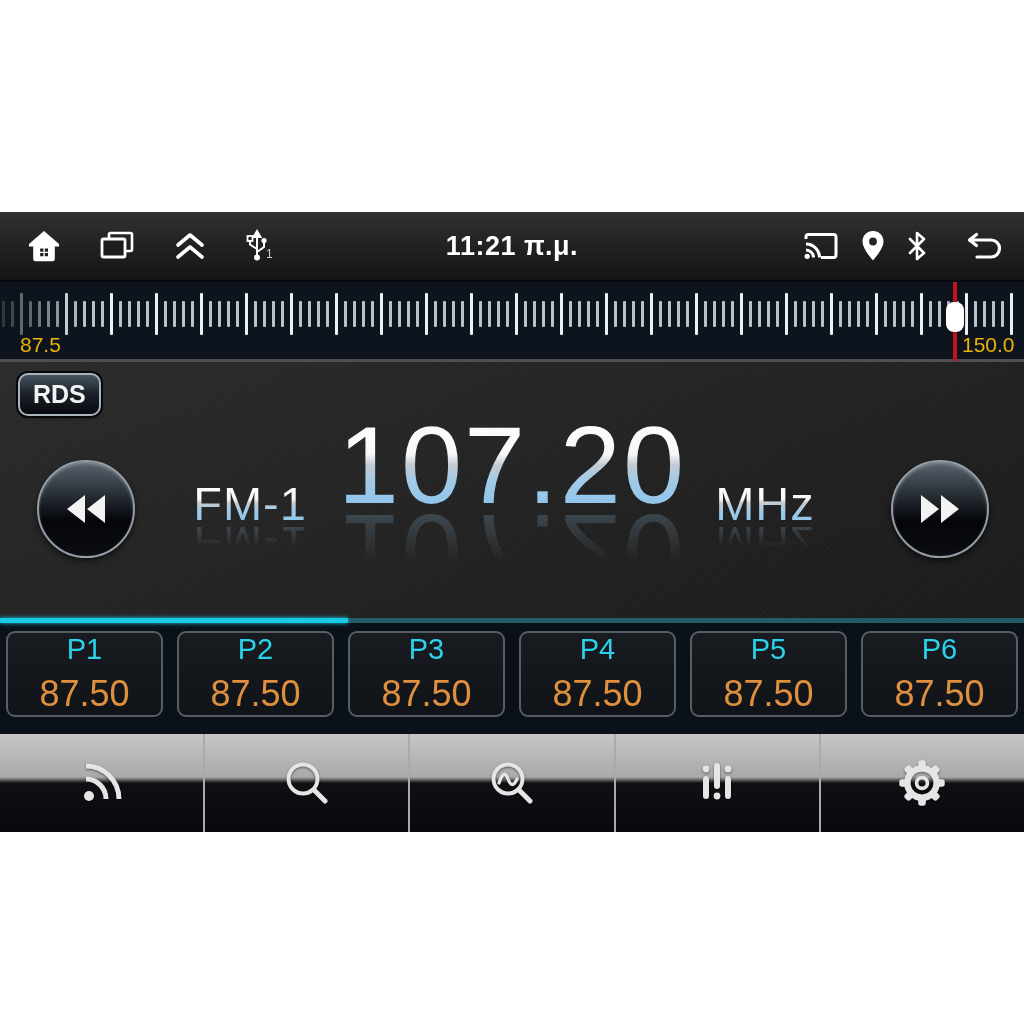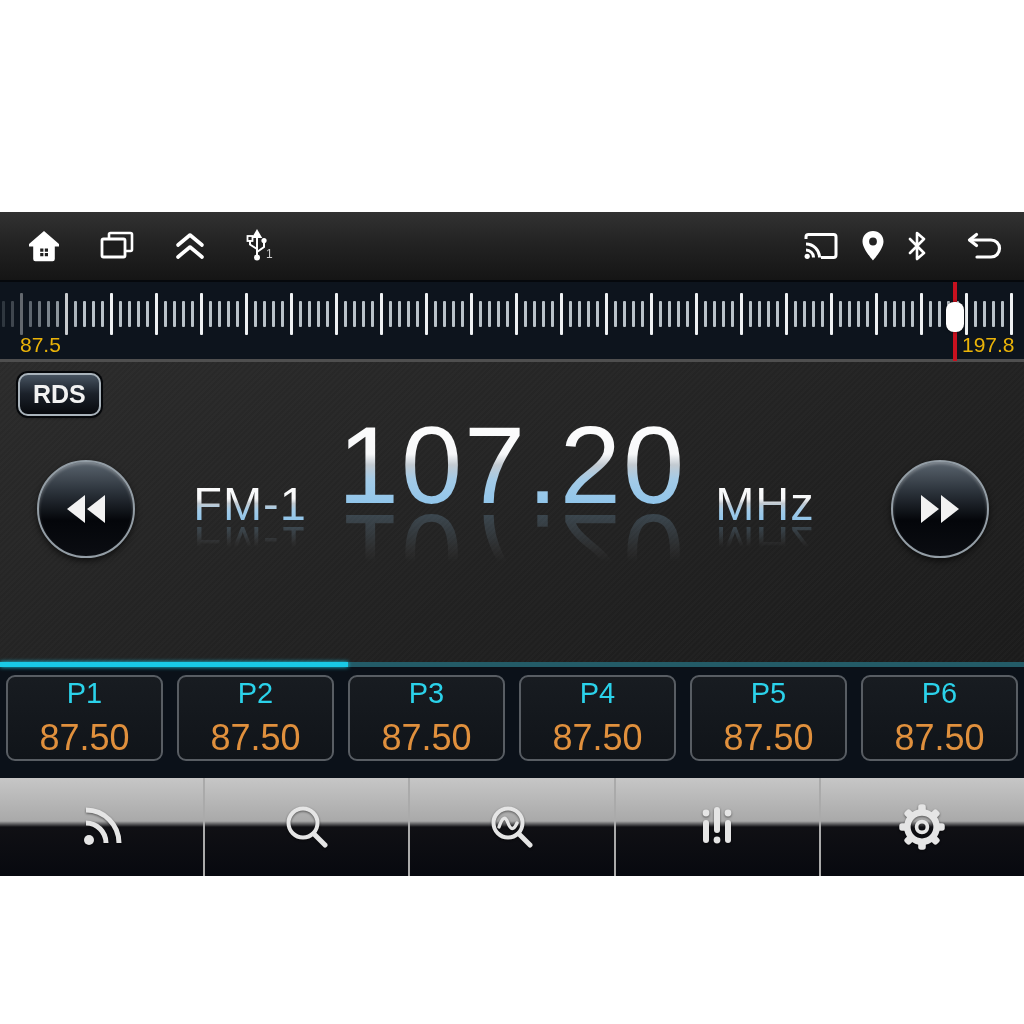--- a/index.html
+++ b/index.html
@@ -21,21 +21,21 @@
   .ruler{position:relative;height:82px;background:#0d141d;border-top:2px solid #05080c;border-bottom:3px solid #4f4f4f;box-sizing:border-box;}
   .tick{position:absolute;top:19px;width:3px;height:26px;background:#b9c2c9;border-radius:1px;}
   .tick.long{top:11px;height:42px;background:#eef1f3;}
   .scale-label{position:absolute;bottom:2px;color:#eab308;font-size:21px;}
   .scale-min{left:20px;}
   .scale-max{left:962px;}
   .needle{position:absolute;left:953px;top:0;width:4px;height:79px;background:#c8111f;}
   .needle-handle{position:absolute;left:946px;top:20px;width:18px;height:30px;background:#ffffff;border-radius:8px;box-shadow:0 0 3px rgba(0,0,0,.6);}
 
   
-  .main{position:relative;height:300px;background:
+  .main{position:relative;height:256px;background:
     repeating-linear-gradient(135deg, rgba(255,255,255,0.015) 0 2px, rgba(0,0,0,0) 2px 4px),
     linear-gradient(160deg,#2b2b2b 0%,#222222 55%,#1b1b1b 100%);}
   .rds-btn{position:absolute;left:18px;top:11px;padding:5px 13px;border:2px solid #a9b3bb;border-radius:10px;
     background:linear-gradient(180deg,#475360 0%,#1b212a 48%,#07090d 100%);
     color:#f2f2f2;font-size:25px;font-weight:700;box-shadow:0 0 0 2px #05070a, 0 2px 3px rgba(0,0,0,.5);}
   .ind-row{position:absolute;left:50%;top:20px;transform:translateX(-50%);display:flex;align-items:center;gap:14px;
     color:#646464;font-size:25px;letter-spacing:1px;}
   .ind-row .txt{padding:0 2px;}
   .ind-row svg{display:block;margin-top:2px;}
 
@@ -113,20 +113,21 @@
               <path d="M13 20 L6 15.5 V11" fill="none"></path>
               <rect x="3.5" y="7" width="5" height="5" fill="none" stroke-width="1.8"></rect>
               <path d="M13 23 L20 18 V14" fill="none"></path>
               <circle cx="20" cy="11.5" r="2.6" stroke="none"></circle>
             </g>
           </svg>
           <span class="usb-badge">1</span>
         </div>
       </div>
 
+      <div class="clock">11:21 π.μ.</div>
 
       <div class="sb-right">
         <div class="sb-icon">
           <svg width="38" height="32" viewBox="0 0 38 32">
             <path d="M4 9 V7 a2.5 2.5 0 0 1 2.5-2.5 h25 A2.5 2.5 0 0 1 34 7 v18 a2.5 2.5 0 0 1-2.5 2.5 H19" fill="none" stroke="#ffffff" stroke-width="3"></path>
             <path d="M4 14 a13.5 13.5 0 0 1 13.5 13.5" fill="none" stroke="#ffffff" stroke-width="3"></path>
             <path d="M4 20 a7.5 7.5 0 0 1 7.5 7.5" fill="none" stroke="#ffffff" stroke-width="3"></path>
             <circle cx="5.2" cy="26.3" r="2.6" fill="#ffffff"></circle>
           </svg>
         </div>
@@ -262,21 +263,21 @@
           <div class="tick" style="left: 947px;"></div>
           <div class="tick" style="left: 956px;"></div>
           <div class="tick long" style="left: 965px;"></div>
           <div class="tick" style="left: 974px;"></div>
           <div class="tick" style="left: 983px;"></div>
           <div class="tick" style="left: 992px;"></div>
           <div class="tick" style="left: 1001px;"></div>
           <div class="tick long" style="left: 1010px;"></div>
         </div>
       <div class="scale-label scale-min">87.5</div>
-      <div class="scale-label scale-max">197.8</div>
+      <div class="scale-label scale-max">150.0</div>
       <div class="needle"></div>
       <div class="needle-handle"></div>
     </div>
 
     <div class="main">
       <div class="rds-btn">RDS</div>
 
 
       <div class="seek-btn seek-left">
         <svg width="44" height="32" viewBox="0 0 44 32">

